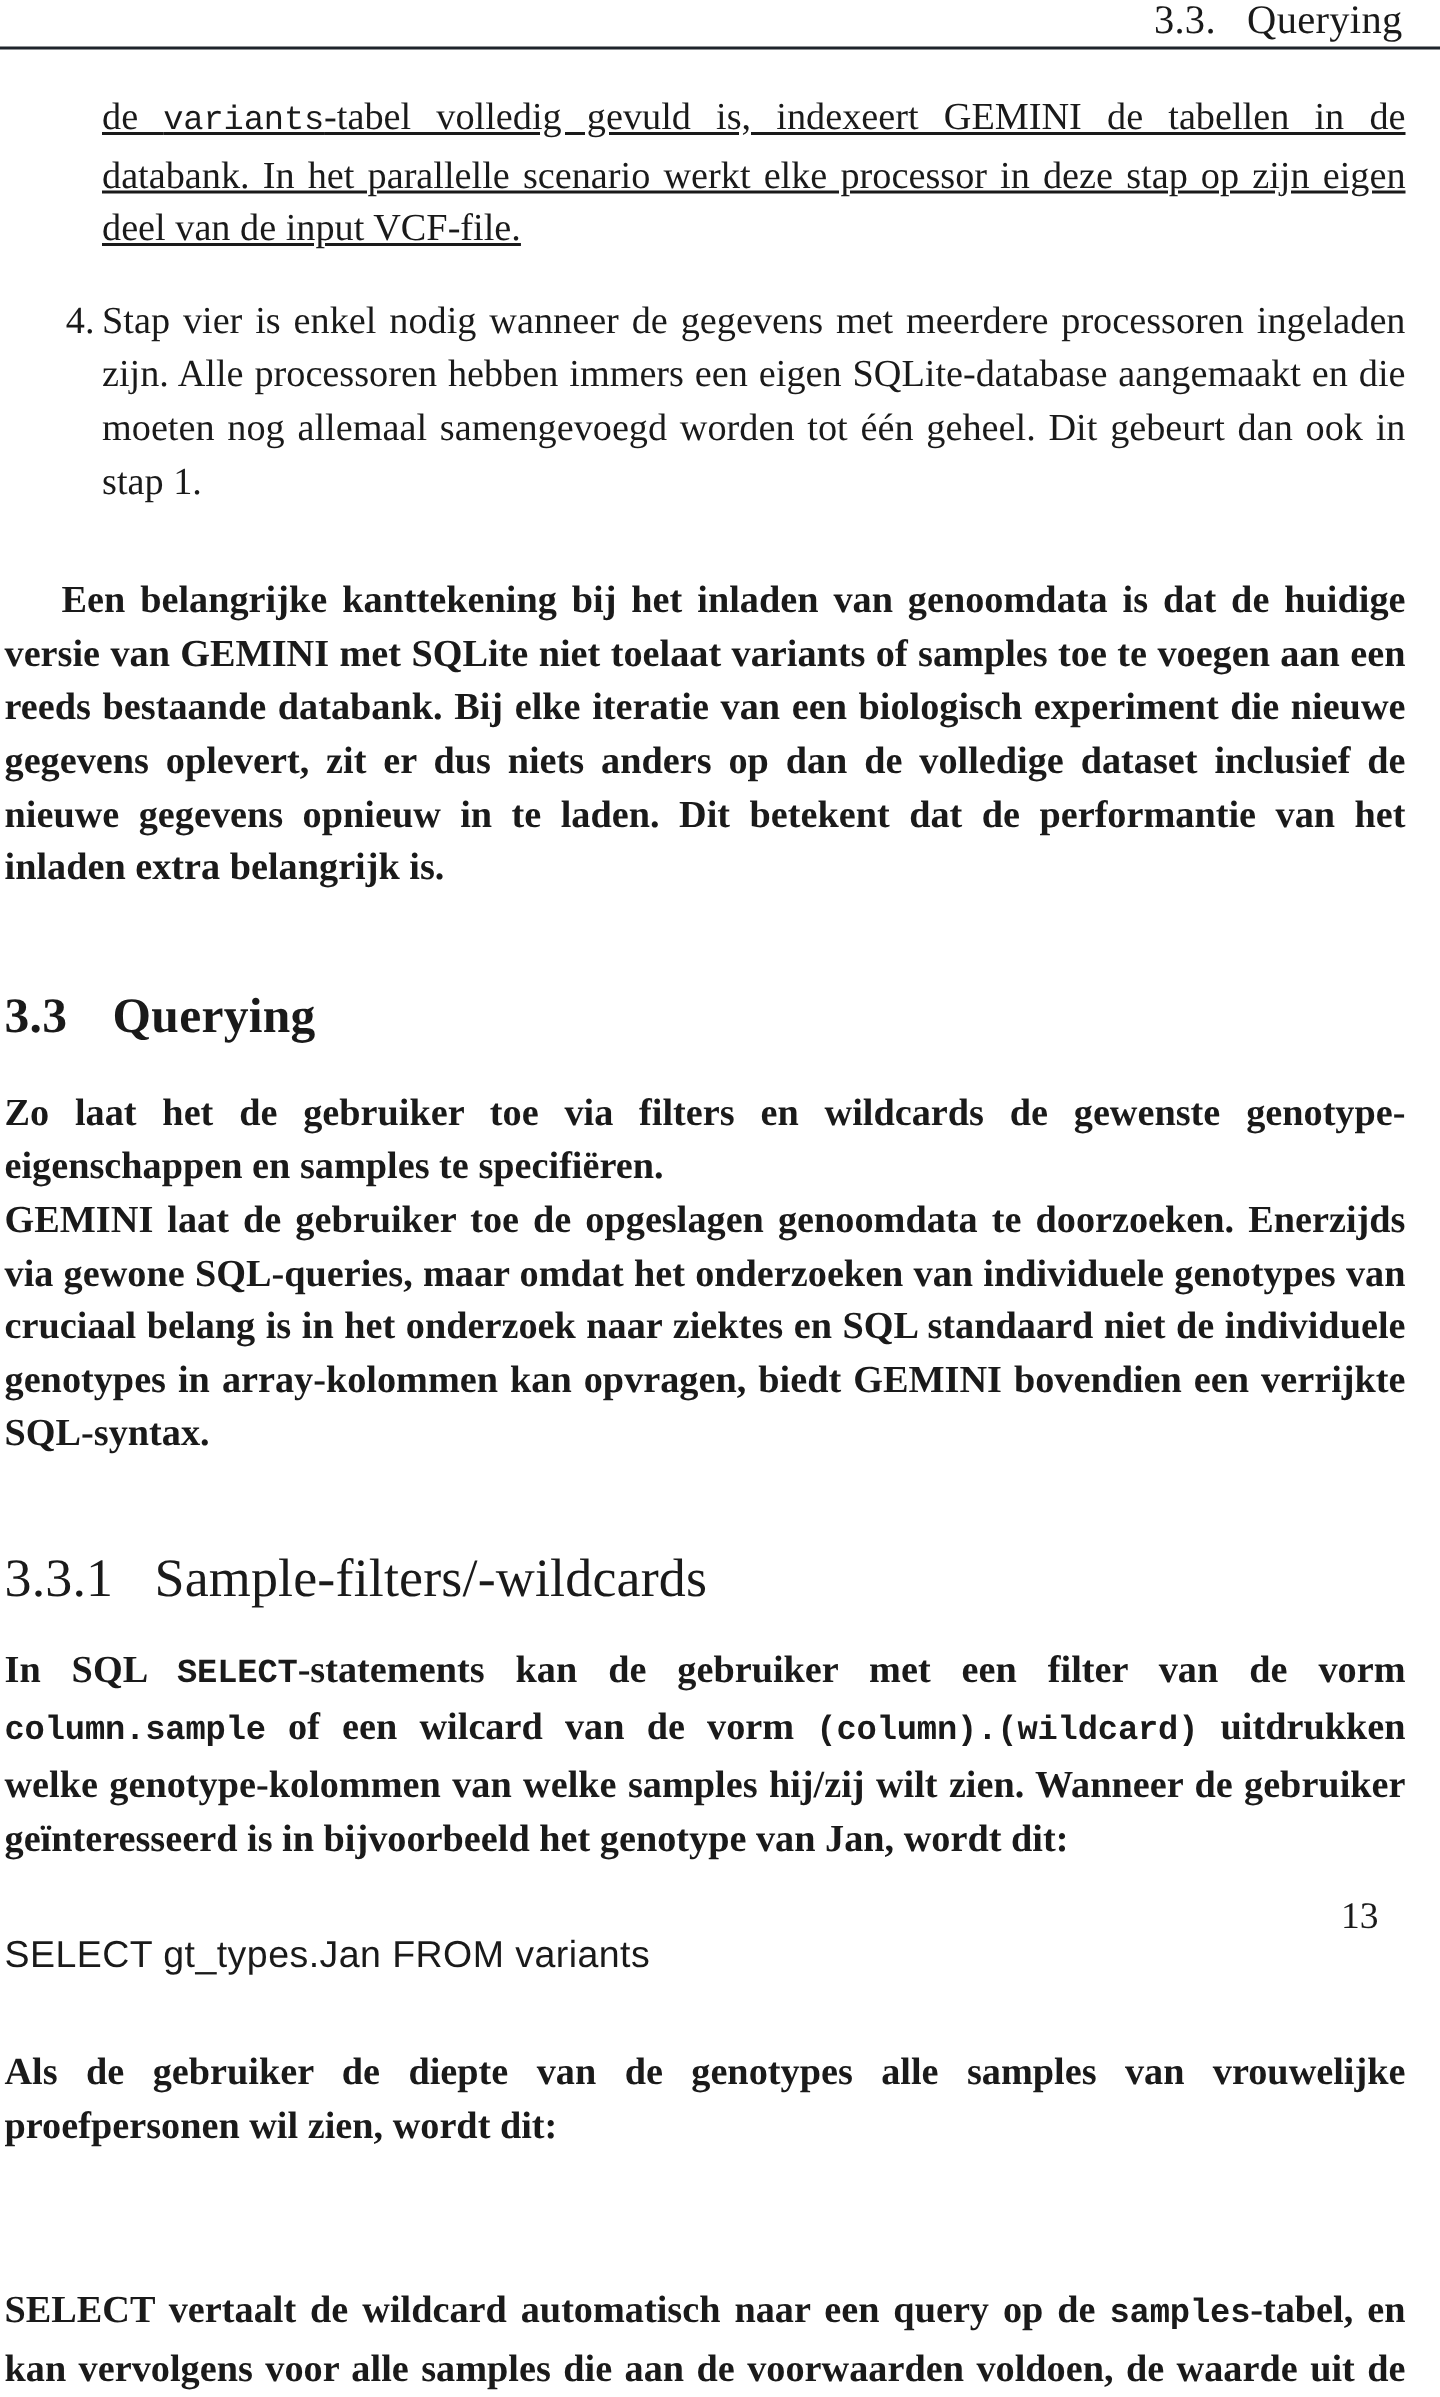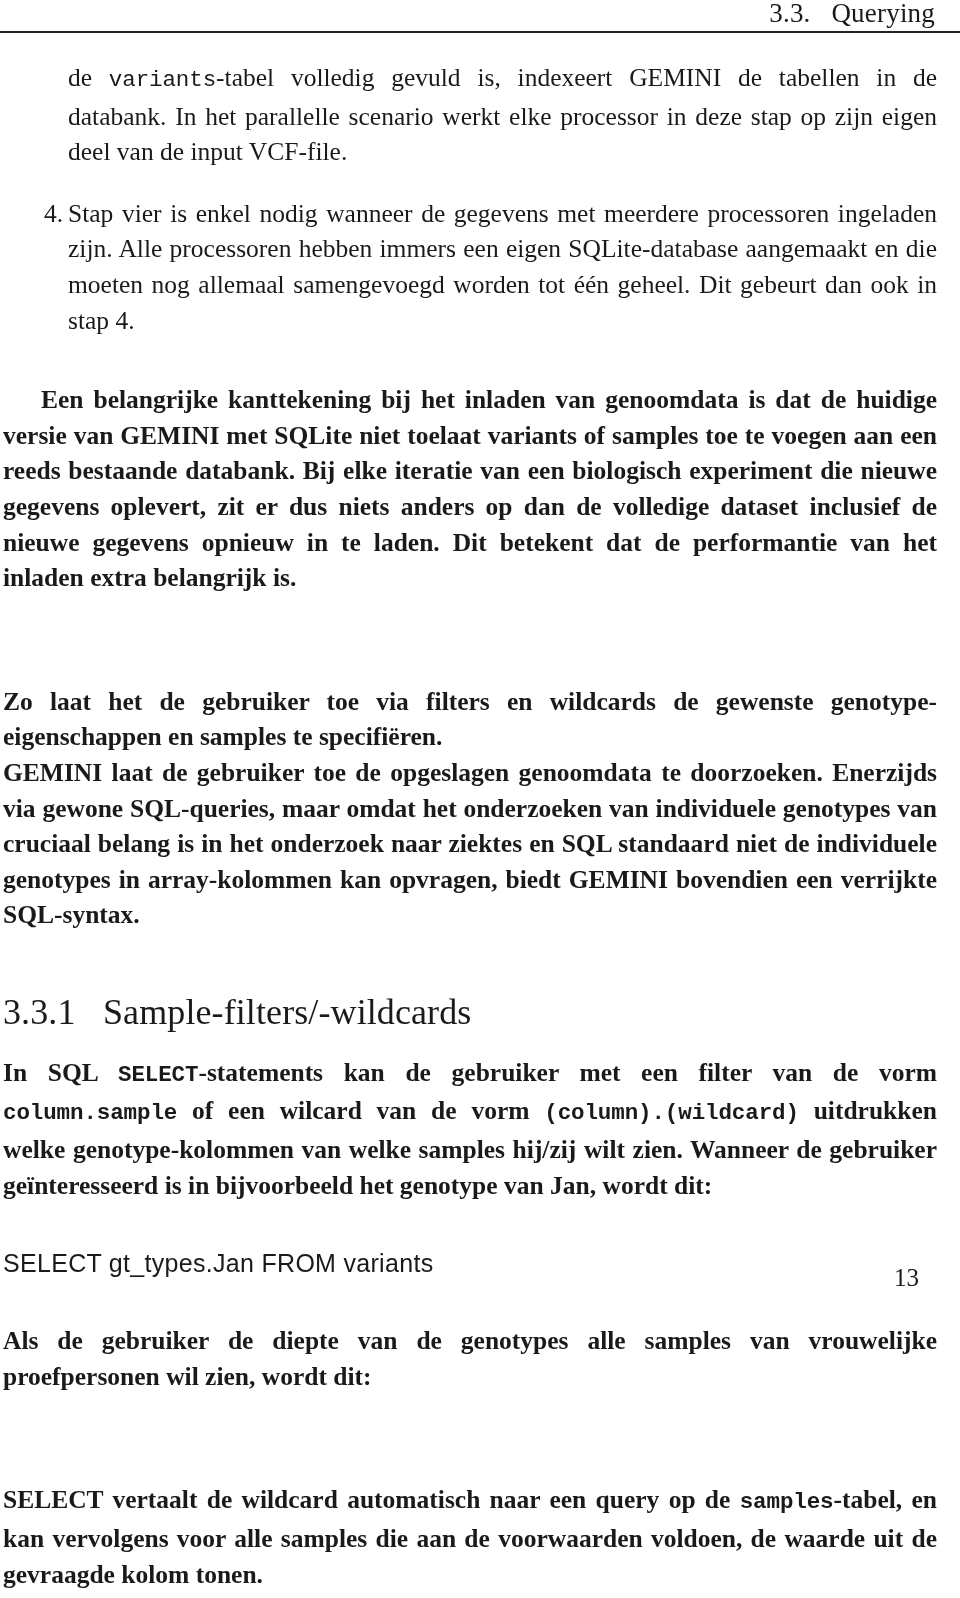--- a/index.html
+++ b/index.html
@@ -95,20 +95,21 @@
     text-align: right;
     font-size: 25.5px;
   }
 
   
   .list-cont {
     padding-left: 65px;
     font-size: 25.5px;
     line-height: 35.6px;
     text-align: justify;
+    text-decoration: underline;
   }
 
   
   h2.section {
     margin: 0;
     font-size: 33px;
     font-weight: bold;
     line-height: 40px;
     letter-spacing: 0.2px;
   }
@@ -160,30 +161,33 @@
 
     <div class="list-cont">
       <span>de </span><span class="mono">variants</span><span>-tabel volledig gevuld is, indexeert GEMINI de tabellen in de databank. In het parallelle scenario werkt elke processor in deze stap op zijn eigen deel van de input VCF-file.</span>
     </div>
 
     <div class="gap-md"></div>
 
     <ol class="numlist">
       <li>
         <span class="marker">4.</span>
-        <span>Stap vier is enkel nodig wanneer de gegevens met meerdere processoren ingeladen zijn.  Alle processoren hebben immers een eigen SQLite-database aangemaakt en die moeten nog allemaal samengevoegd worden tot één geheel. Dit gebeurt dan ook in stap 4.</span>
+        <span>Stap vier is enkel nodig wanneer de gegevens met meerdere processoren ingeladen zijn.  Alle processoren hebben immers een eigen SQLite-database aangemaakt en die moeten nog allemaal samengevoegd worden tot één geheel. Dit gebeurt dan ook in stap 1.</span>
       </li>
     </ol>
 
     <div class="gap-lg"></div>
 
     <p class="para indent">Een belangrijke kanttekening bij het inladen van genoomdata is dat de huidige versie van GEMINI met SQLite niet toelaat variants of samples toe te voegen aan een reeds bestaande databank.  Bij elke iteratie van een biologisch experiment die nieuwe gegevens oplevert, zit er dus niets anders op dan de volledige dataset inclusief de nieuwe gegevens opnieuw in te laden.  Dit betekent dat de performantie van het inladen extra belangrijk is.</p>
 
     <div class="gap-xl"></div>
 
+    <h2 class="section">
+      <span class="num">3.3</span><span>Querying</span>
+    </h2>
 
     <div class="gap-md"></div>
 
     <p class="para">Zo laat het de gebruiker toe via filters en wildcards de gewenste genotype-eigenschappen en samples te specifiëren.</p>
 
     <p class="para">GEMINI laat de gebruiker toe de opgeslagen genoomdata te doorzoeken.  Enerzijds via gewone SQL-queries, maar omdat het onderzoeken van individuele genotypes van cruciaal belang is in het onderzoek naar ziektes en SQL standaard niet de individuele genotypes in array-kolommen kan opvragen, biedt GEMINI bovendien een verrijkte SQL-syntax.</p>
 
     <div class="gap-xl"></div>
 
     <h3 class="subsection">

